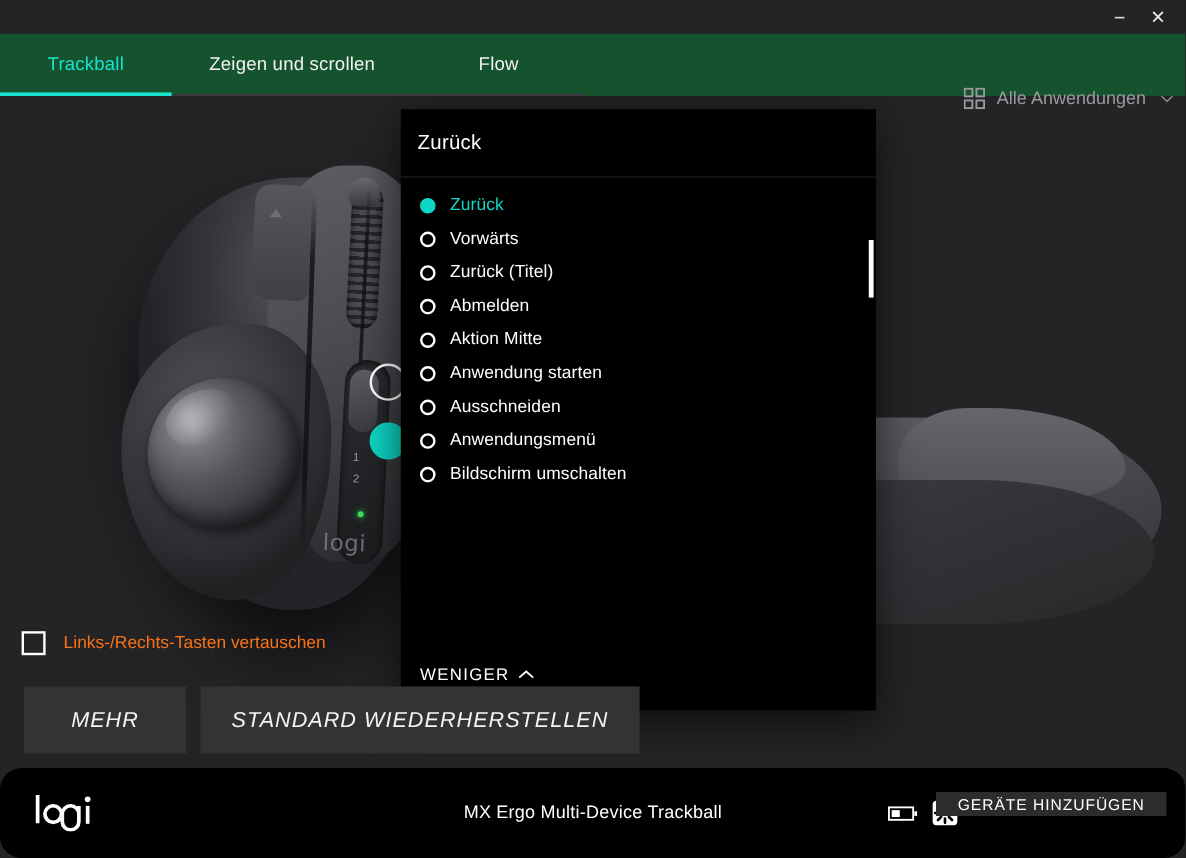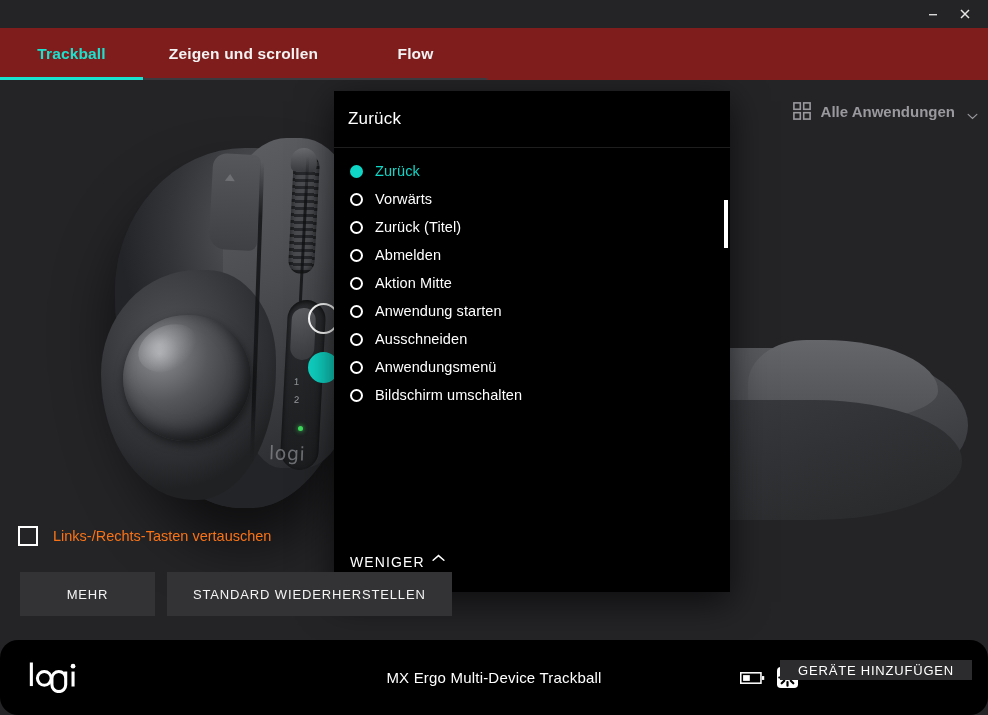--- a/index.html
+++ b/index.html
@@ -22,21 +22,21 @@
     display:flex; align-items:center; justify-content:center;
     color:#d8d8d8; font-size:14px; line-height:1; cursor:pointer; user-select:none;
   }
   .win-min{ right:40px; }
   .win-close{ right:8px; font-size:15px; }
   .win-min svg, .win-close svg{ display:block; }
 
   
   .tabbar{
     position:absolute; left:0; top:28px; width:988px; height:52px;
-    background:#7f1d1d; z-index:35;font-weight:bold;
+    background:#14532d; z-index:35;
   }
   .tabs{ position:absolute; left:0; top:0; height:52px; display:flex; }
   .tab{
     height:52px; display:flex; align-items:center; justify-content:center;
     color:#f2f2f2; font-size:15.5px; letter-spacing:.15px;
     cursor:pointer; user-select:none; white-space:nowrap;
   }
   .tab.tab-0{ width:143px; }
   .tab.tab-1{ width:201px; }
   .tab.tab-2{ width:143px;text-align:right; }
@@ -51,21 +51,21 @@
     background:#3b3b3f; z-index:35;
   }
   .tab-hairline{
     position:absolute; left:0; top:79px; width:988px; height:1px;
     background:#2e2e32; z-index:34;
   }
 
   
   .app-selector{
     position:absolute; right:10px; top:38px; height:32px;
-    display:flex; align-items:flex-end; gap:10px; cursor:pointer; user-select:none;margin-top:22px;
+    display:flex; align-items:center; gap:10px; cursor:pointer; user-select:none;
   }
   .grid-icon{ width:18px; height:18px; display:block; }
   .app-selector-label{ color:#9a9a9e; font-size:15px; }
   .chev-down{ width:11px; height:7px; display:block; margin-left:2px; }
 
   
   .stage{
     position:absolute; left:0; top:80px; width:988px; height:560px;
     background:#242427; overflow:hidden;
   }
@@ -227,43 +227,43 @@
   }
   .panel-scroll-thumb{
     position:absolute; right:1px; top:52px; width:4px; height:48px;
     background:#ffffff; cursor:pointer;
   }
 
   .panel-footer{
     height:58px; display:flex; align-items:center; padding-left:16px;
   }
   .less-btn{
-    display:flex; gap:7px; cursor:pointer; user-select:none;
+    display:flex; align-items:center; gap:7px; cursor:pointer; user-select:none;
   }
   .less-label{ color:#ffffff; font-size:14px; letter-spacing:1.1px; font-weight:400; }
   .chev-up{ width:13px; height:8px; display:block; }
 
   
   .bottom-controls{ position:absolute; left:0; top:512px; width:988px; height:128px; z-index:30; }
   .checkrow{
     position:absolute; left:18px; top:14px; display:flex; align-items:center; gap:15px;
     cursor:pointer; user-select:none;
   }
   .checkbox{
     width:20px; height:20px; border:2.5px solid #ffffff; background:transparent;
     flex:0 0 20px; box-sizing:border-box;
   }
   .checkrow-label{ color:#f97316; font-size:14.5px; }
 
   .btnrow{ position:absolute; left:20px; top:60px; display:flex; gap:12px; }
   .flat-btn{
-    height:44px; background:#333336; color:#f4f4f4;
-    font-size:13px; letter-spacing:.85px; border:none;
+    height:56px; background:#333336; color:#f4f4f4;
+    font-size:18px; letter-spacing:.85px; border:none;
     padding:0 26px; cursor:pointer; font-family:"Liberation Sans",sans-serif;
-    display:flex; align-items:center; justify-content:center;
+    display:flex; align-items:center; justify-content:center;font-style:italic;
   }
   .btn-mehr{ width:135px; padding:0; }
 
   
   .footer{
     position:absolute; left:0; top:640px; width:988px; height:75px;
     background:#000000; z-index:30;border-radius:18px;
   }
   .logi-wordmark{
     position:absolute; left:28px; top:21px; width:58px; height:32px; display:block;

